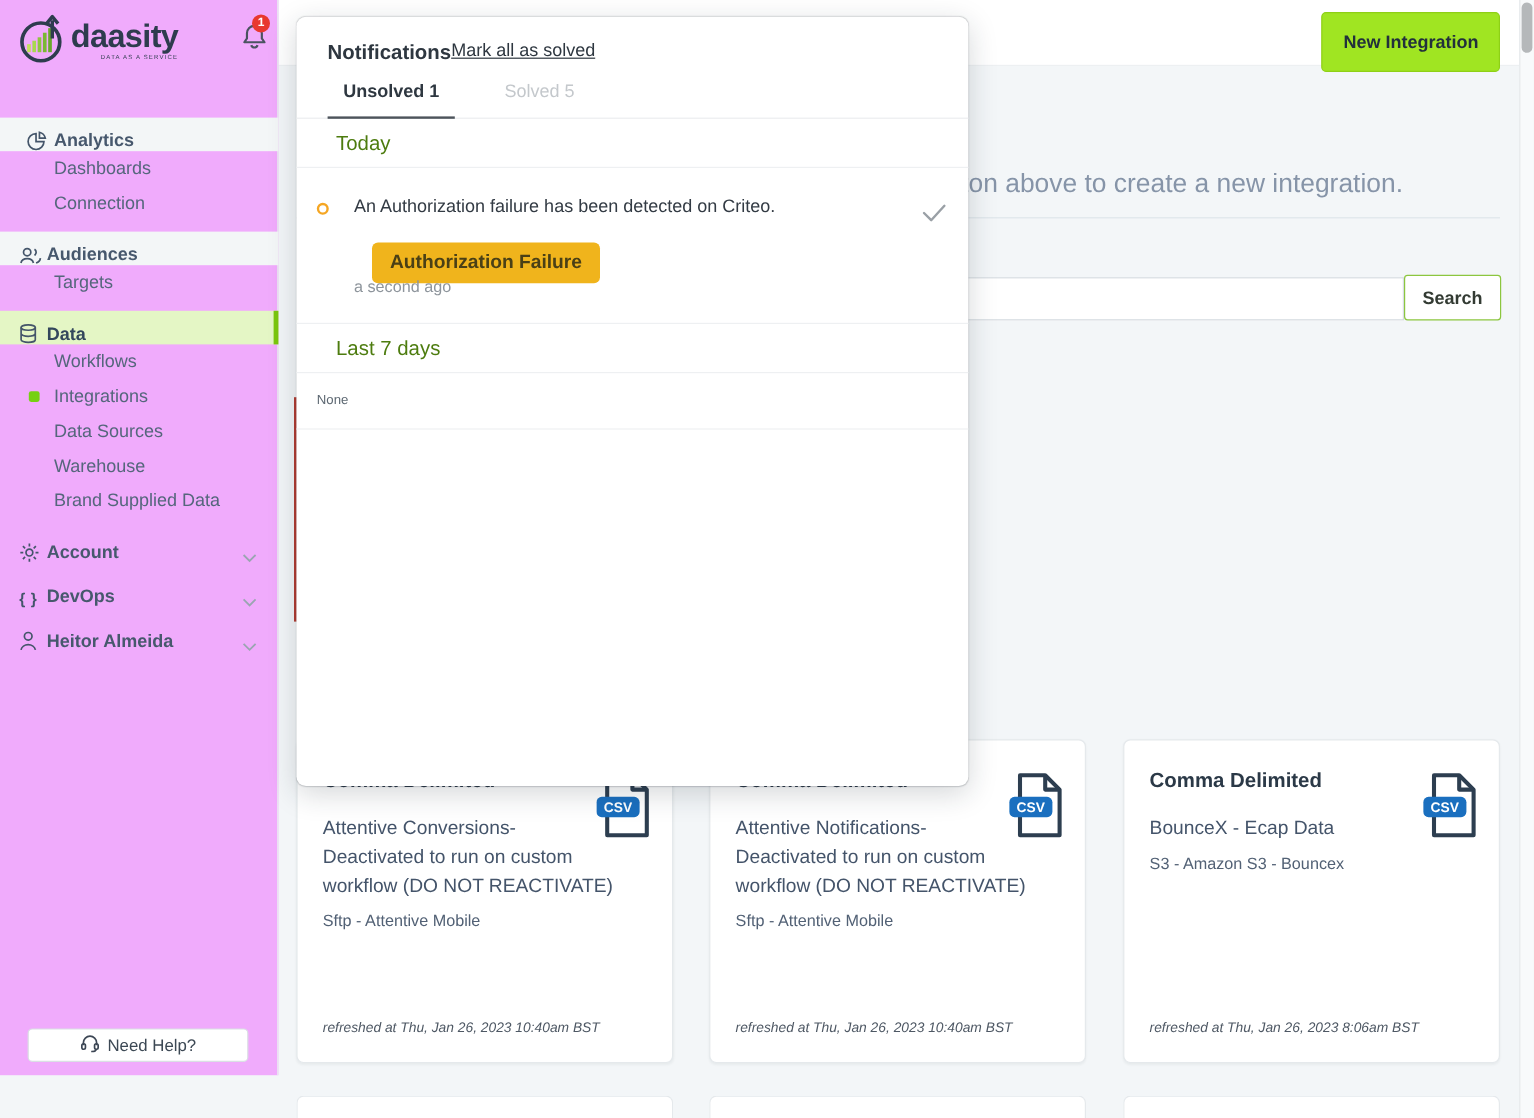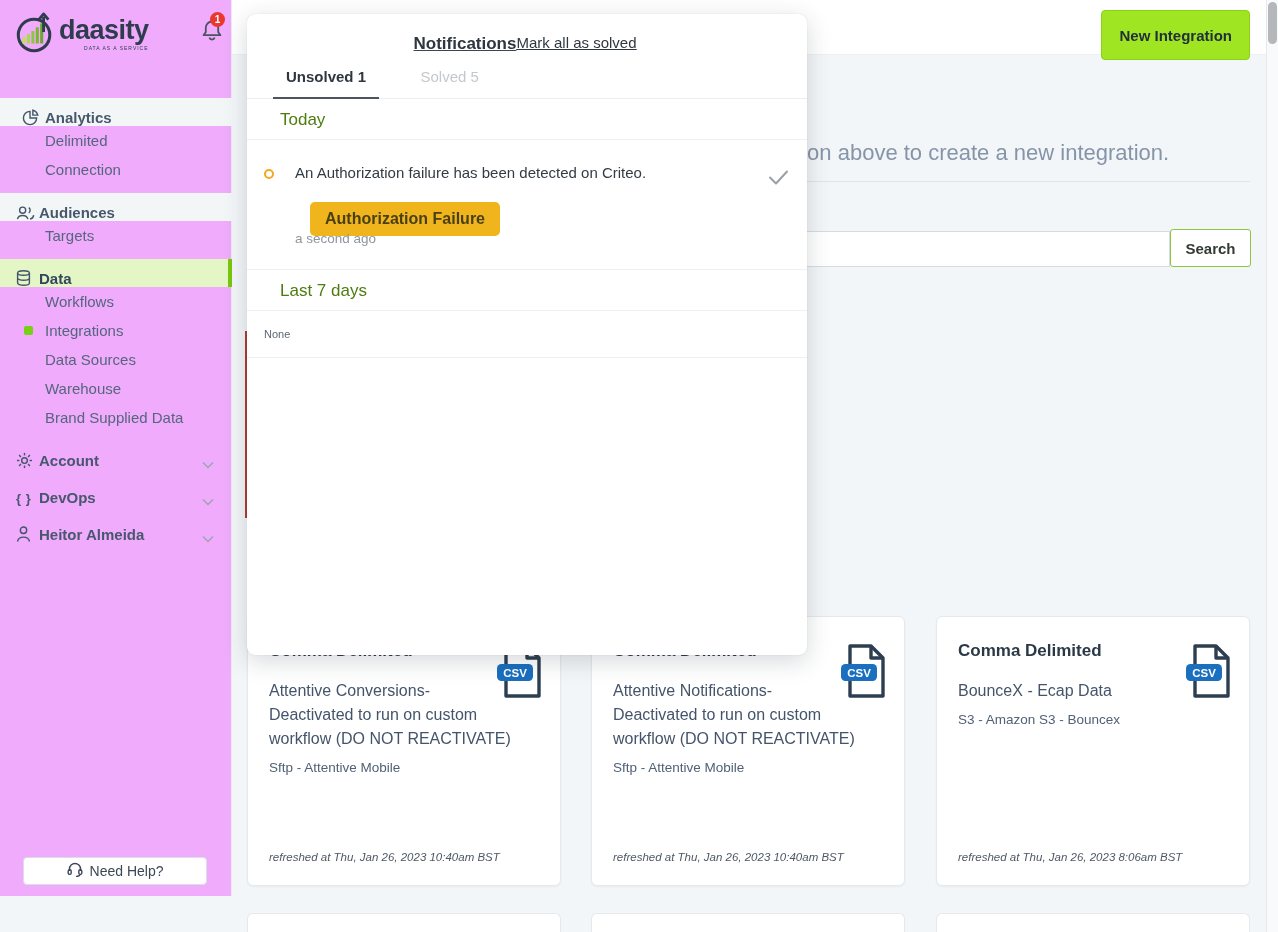--- a/index.html
+++ b/index.html
@@ -73,22 +73,22 @@
   .card-title { font-size:16px; line-height:24px; color:#44546a; }
   .card-sub { margin-top:9px; font-size:13.5px; color:#526175; }
   .card-footer { position:absolute; left:21px; bottom:22px; font-style:italic; font-size:11.5px; color:#4e5864; }
   .card-stub { position:absolute; top:913px; width:314px; height:19px; background:#fff;
             border:1px solid #e5e9ec; border-bottom:none; border-radius:6px 6px 0 0; }
   .card-stub.c1 { left:247px; } .card-stub.c2 { left:591px; } .card-stub.c3 { left:936px; }
   
   .panel { position:absolute; left:247px; top:14px; width:560px; height:641px;
             background:#fff; border-radius:8px; z-index:10;
             box-shadow:0 6px 24px rgba(30,40,50,0.18), 0 0 1px rgba(30,40,50,0.2); }
-  .p-header { display:flex; justify-content:center; align-items:flex-start;
-            padding:20px 30px 0 26px;text-decoration:underline; }
+  .p-header { display:flex; justify-content:flex-start; align-items:flex-start;
+            padding:20px 30px 0 26px; }
   .p-title { font-size:17px; font-weight:700; color:#2e3740; }
   .p-link { font-size:15px; font-weight:500; color:#2e3740; text-decoration:underline; cursor:pointer; }
   .p-tabs { margin-top:14px; padding:0 26px; border-bottom:1px solid #ebedef; }
   .tab { display:inline-block; padding:0 13px 12px; font-size:15px; cursor:pointer; }
   .tab.active { color:#2e3740; font-weight:700; border-bottom:2px solid #4d545b; margin-bottom:-1px; }
   .tab.inactive { color:#c4c8cc; margin-left:24px; }
   .p-section { height:41px; line-height:41px; padding-left:33px; font-size:17px;
             color:#4d7c0f; border-bottom:1px solid #eef0f2; }
   .p-item { position:relative; height:130px; border-bottom:1px solid #eef0f2; }
   .unread-dot { position:absolute; left:17px; top:29px; width:10px; height:10px;
@@ -148,21 +148,21 @@
     <div class="nav-row shaded">
       <span class="ico">
         <svg width="17" height="17" viewBox="0 0 18 18">
           <path d="M8.5 2.5 a7 7 0 1 0 7 7 h-7 z" fill="none" stroke="currentColor" stroke-width="1.5"></path>
           <path d="M11.5 1.3 a7 7 0 0 1 5.2 5.2 h-5.2 z" fill="none" stroke="currentColor" stroke-width="1.5"></path>
         </svg>
       </span>
       <span>Analytics</span>
     </div>
     <div class="nav-sub">
-      <span>Delimited</span>
+      <span>Dashboards</span>
     </div>
     <div class="nav-sub">
       <span>Connection</span>
     </div>
 
     <div class="nav-row shaded mt9">
       <span class="ico">
         <svg width="19" height="16" viewBox="0 0 20 16">
           <circle cx="7" cy="5" r="3.2" fill="none" stroke="currentColor" stroke-width="1.5"></circle>
           <path d="M1.5 14.5 a5.6 4.8 0 0 1 11 0" fill="none" stroke="currentColor" stroke-width="1.5"></path>

